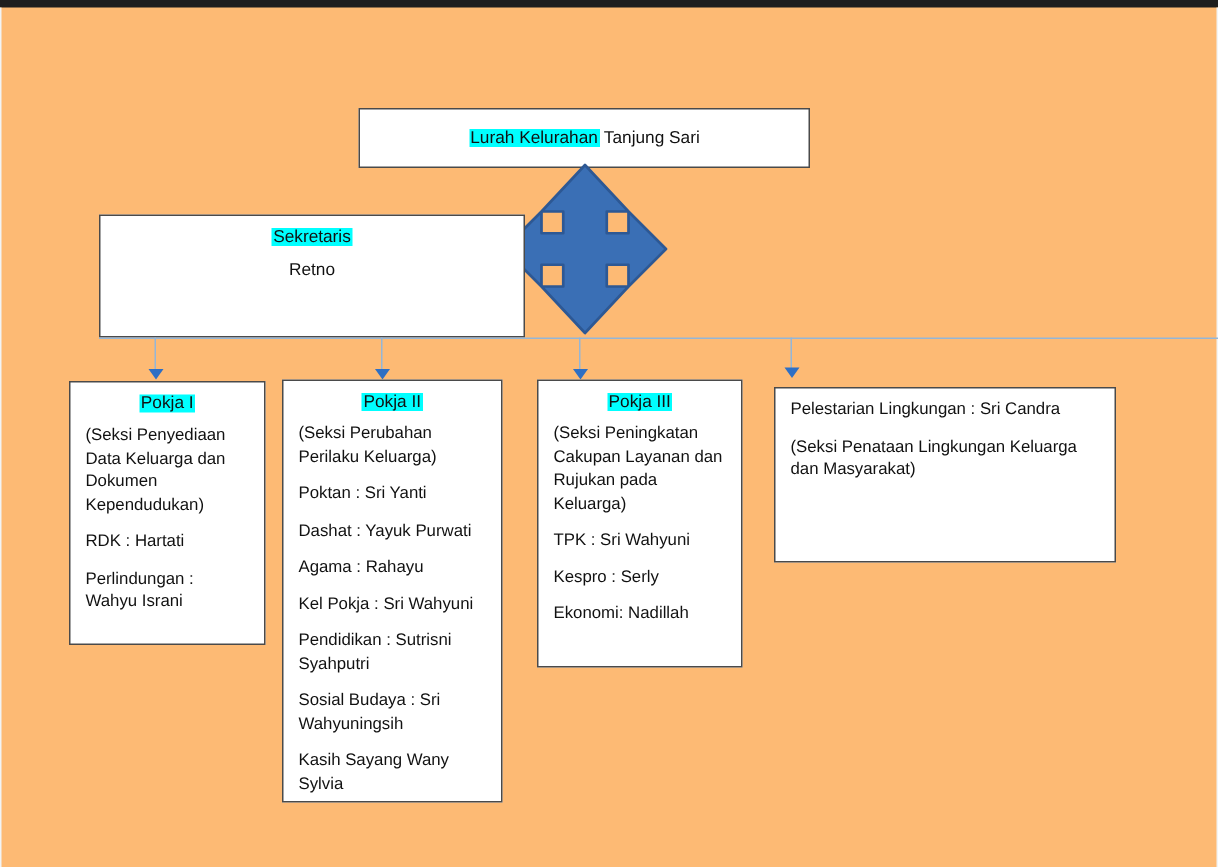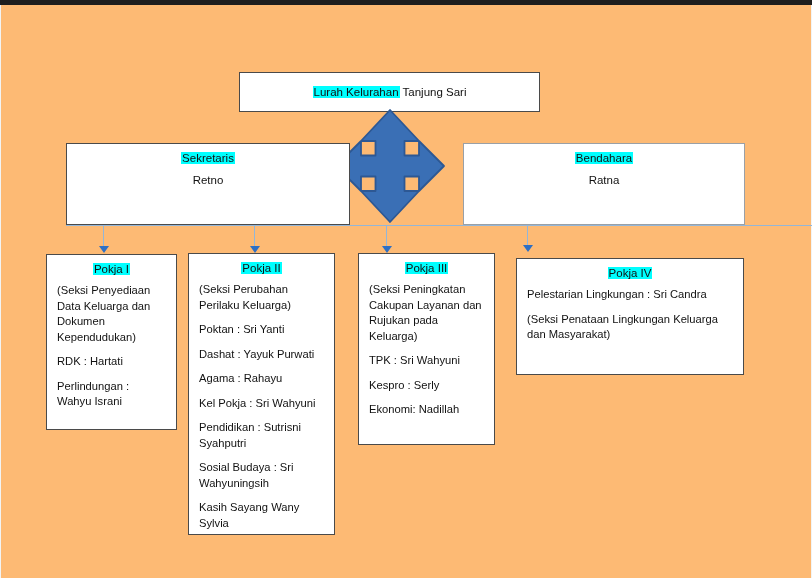--- a/index.html
+++ b/index.html
@@ -123,26 +123,20 @@
     <polygon points="56,2 85,33 70.5,33 70.5,47.5 85,47.5 85,33 110,58 85,83 85,68.5 70.5,68.5 70.5,83 85,83 56,114 27,83 41.5,83 41.5,68.5 27,68.5 27,83 2,58 27,33 27,47.5 41.5,47.5 41.5,33 27,33" fill="#3a6fb5" stroke="#2d5894" stroke-width="1.8" stroke-linejoin="round"></polygon>
   </svg>
 
   <div class="box" style="left:66px; top:143px; width:284px; height:82px;">
     <div class="box-title">
       <span class="hl">Sekretaris</span>
     </div>
     <div class="center-line">Retno</div>
   </div>
 
-  <div class="box thin" style="left:463px; top:143px; width:282px; height:82px;">
-    <div class="box-title">
-      <span class="hl">Bendahara</span>
-    </div>
-    <div class="center-line">Ratna</div>
-  </div>
 
   <div class="hline" style="left:66px; top:225px; width:746px;"></div>
 
   <div class="vline" style="left:103px; top:225px; height:23px;"></div>
   <div class="arrowhead" style="left:99px; top:246px;"></div>
 
   <div class="vline" style="left:254px; top:225px; height:23px;"></div>
   <div class="arrowhead" style="left:250px; top:246px;"></div>
 
   <div class="vline" style="left:386px; top:225px; height:23px;"></div>
@@ -178,20 +172,17 @@
     <div class="box-title">
       <span class="hl">Pokja III</span>
     </div>
     <p class="para">(Seksi Peningkatan Cakupan Layanan dan Rujukan pada Keluarga)</p>
     <p class="para">TPK : Sri Wahyuni</p>
     <p class="para">Kespro : Serly</p>
     <p class="para">Ekonomi: Nadillah</p>
   </div>
 
   <div class="box" style="left:516px; top:258px; width:228px; height:117px;">
-    <div class="box-title">
-      <span class="hl">Pokja IV</span>
-    </div>
     <p class="para">Pelestarian Lingkungan : Sri Candra</p>
     <p class="para">(Seksi Penataan Lingkungan Keluarga dan Masyarakat)</p>
   </div>
 
 </div>
 
 </body></html>

